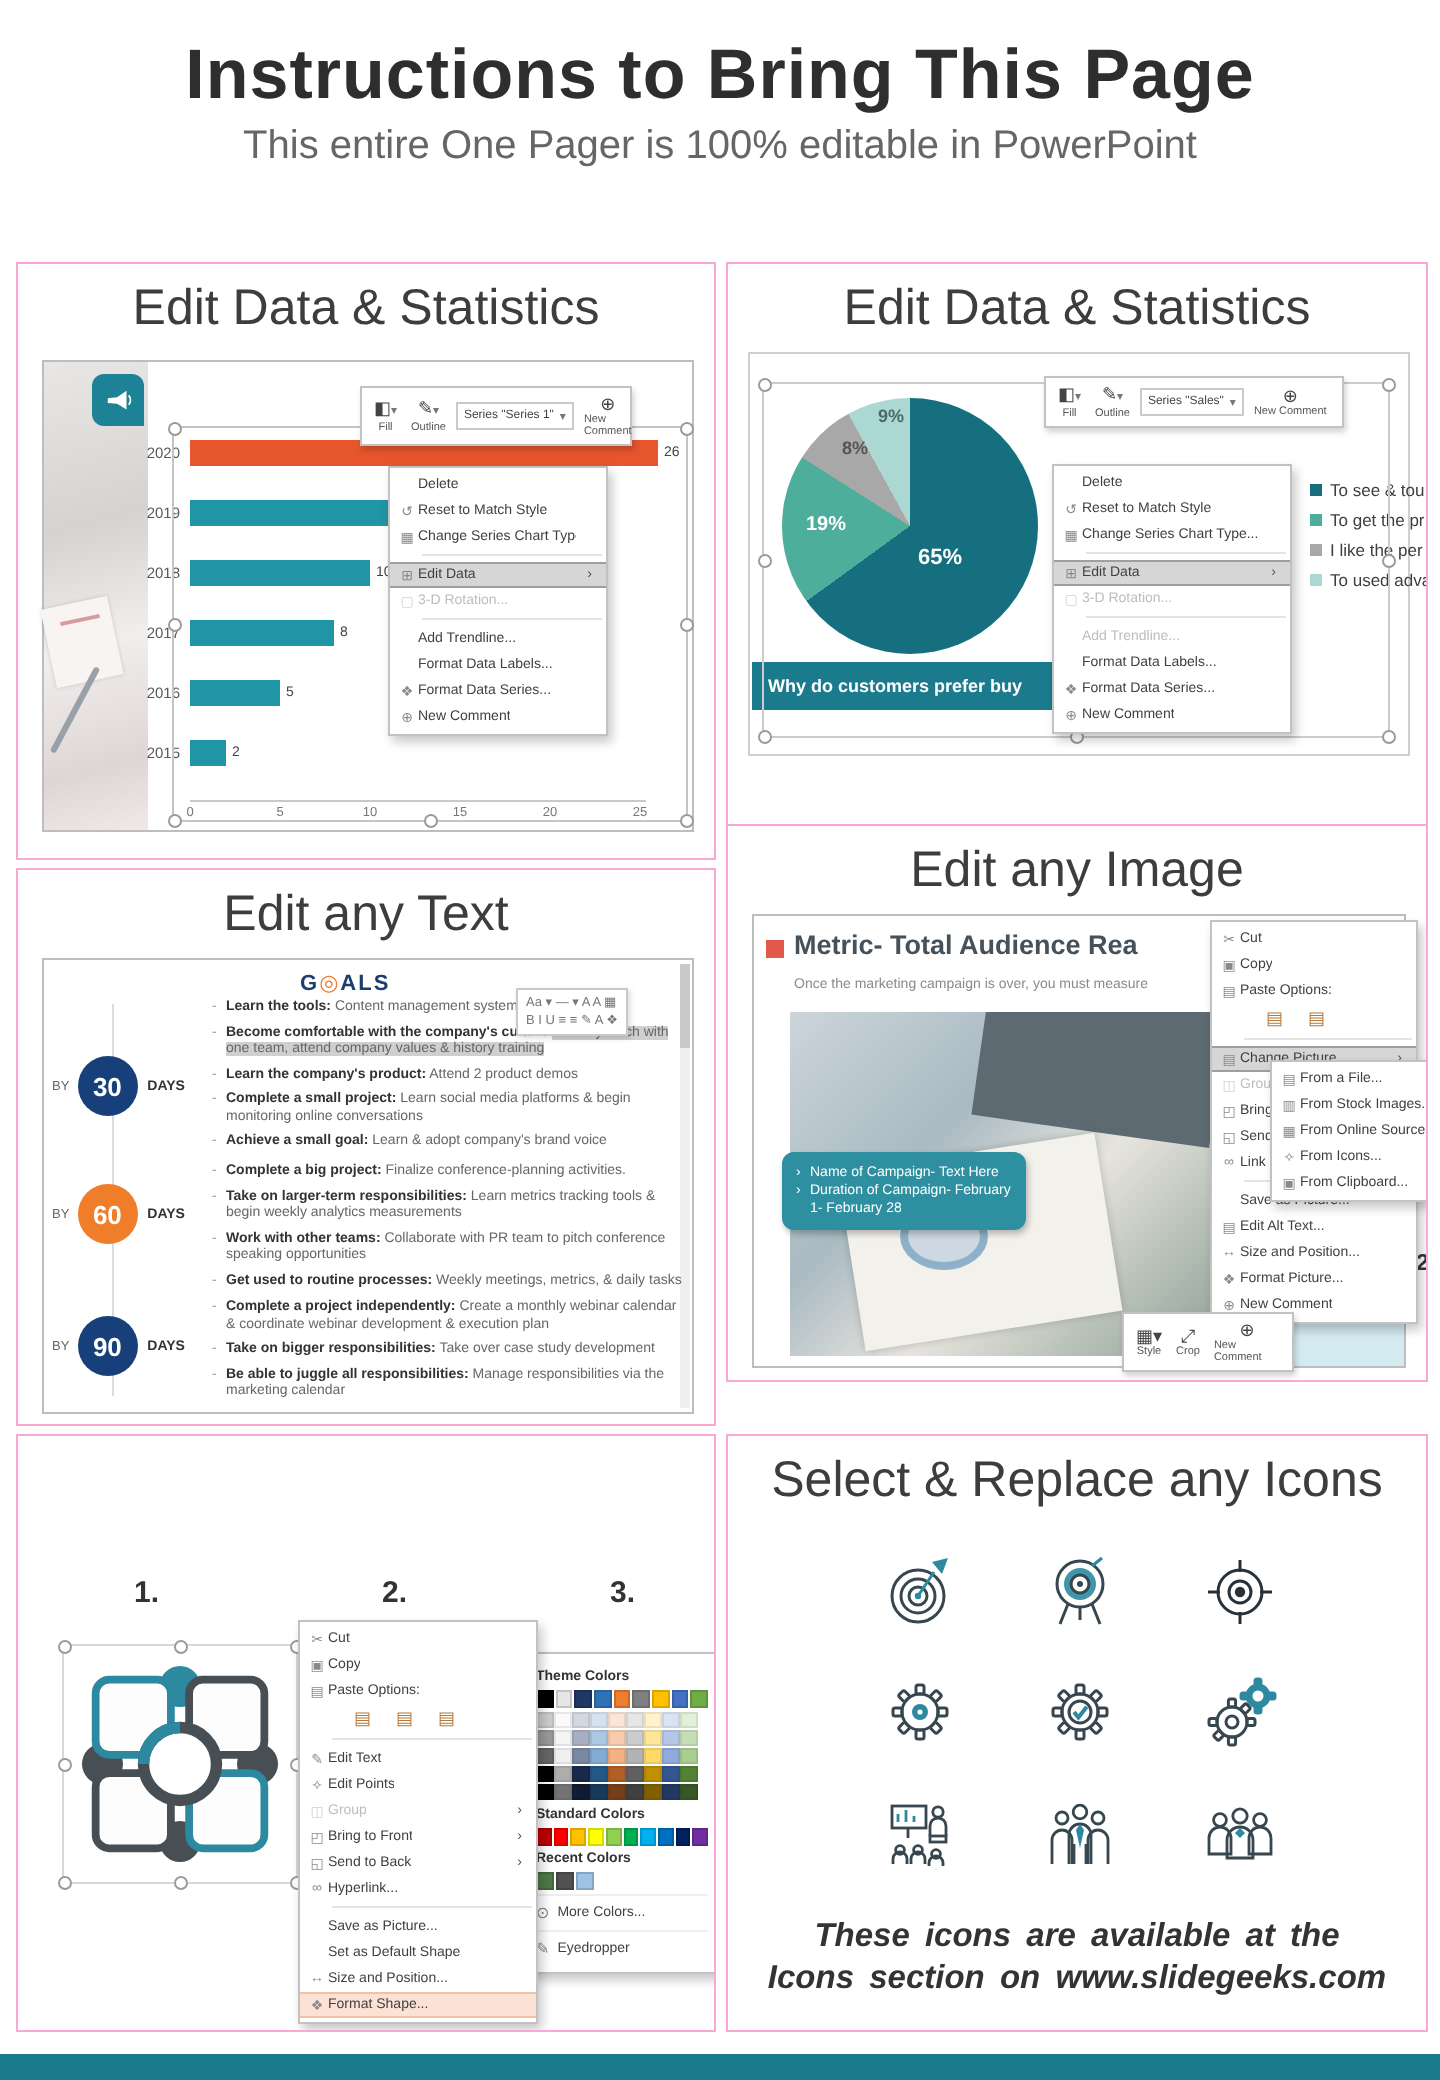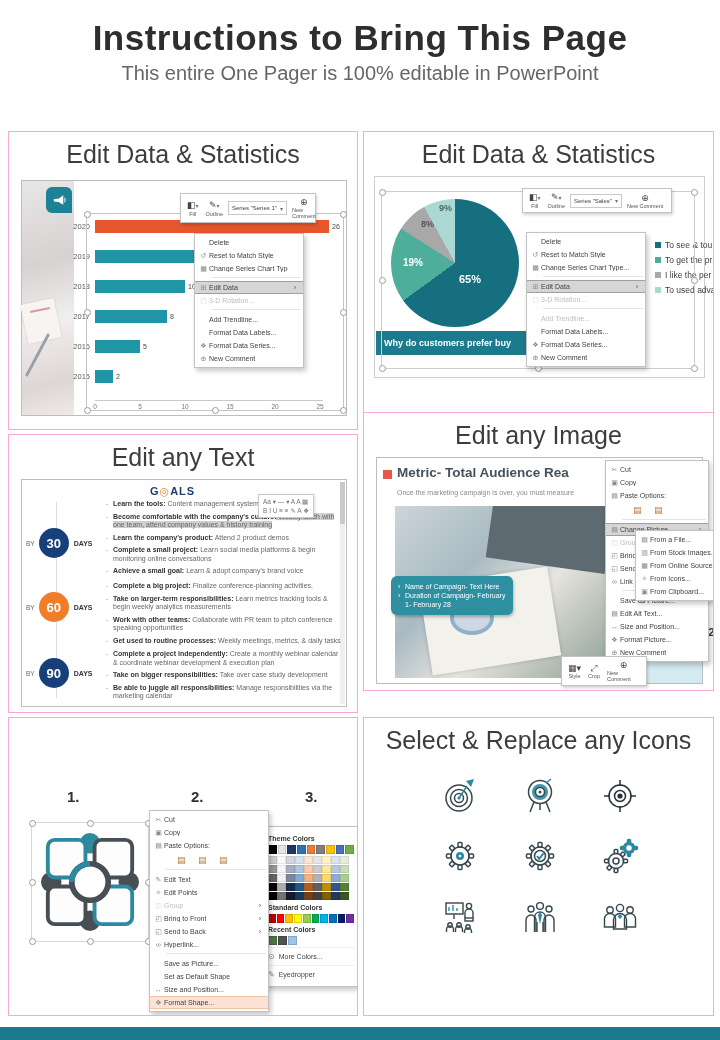--- a/index.html
+++ b/index.html
@@ -1009,16 +1009,19 @@
           <circle cx="10" cy="14" r="3.2"></circle>
             <path d="M4.5 31 v-8 a5.5 5.5 0 0 1 11 0 v8 z"></path>
           <circle cx="30" cy="14" r="3.2"></circle>
             <path d="M24.5 31 v-8 a5.5 5.5 0 0 1 11 0 v8 z"></path>
           <circle cx="20" cy="12" r="3.6"></circle>
             <path d="M13.5 33 v-9 a6.5 6.5 0 0 1 13 0 v9 z"></path>
           <path d="M20 18 l-2.5 2.5 2.5 2.5 2.5 -2.5 z" fill="#2d89a0" stroke="none"></path>
         </svg>
       </div>
     </div>
+    <div class="caption" style="top:240px;font-size:16.5px;word-spacing:3px;">
+      <span class="inner" style="max-width:310px;">These icons are available at the Icons section on www.slidegeeks.com</span>
+    </div>
   </section>
 
   <div class="footerbar"></div>
 </div>
 
 </body></html>

